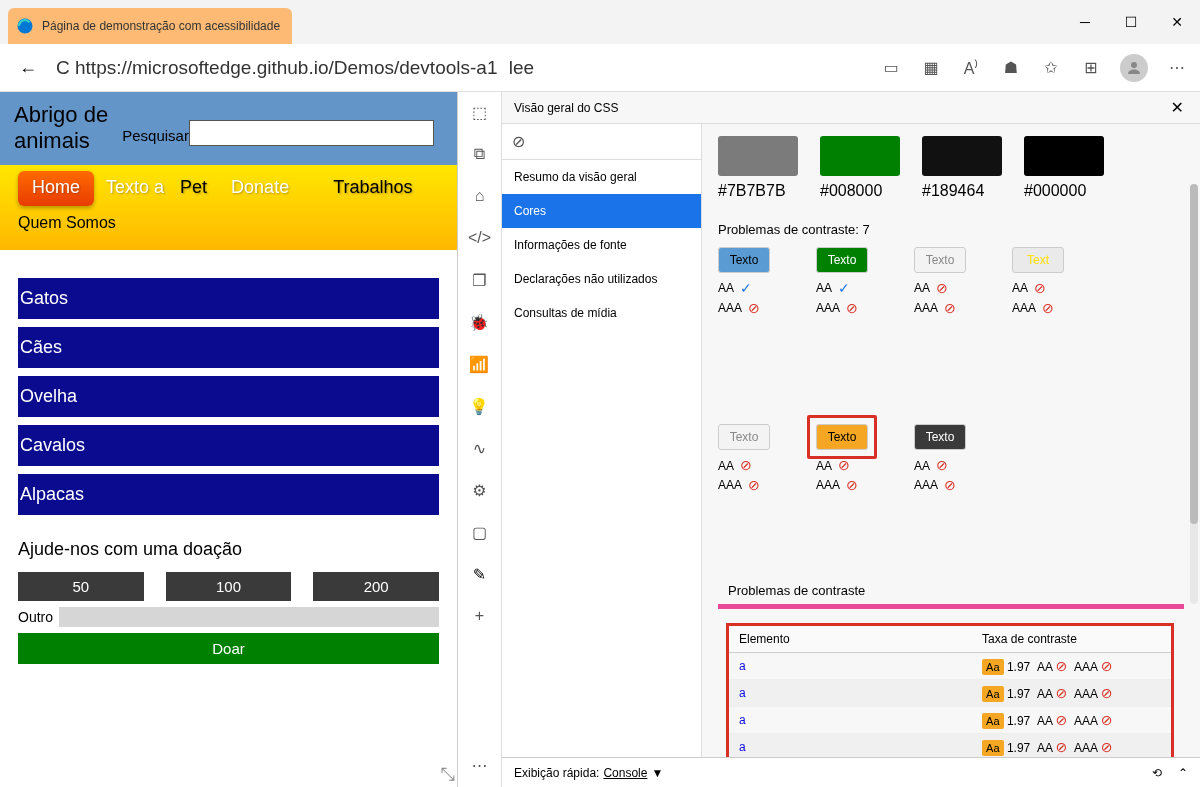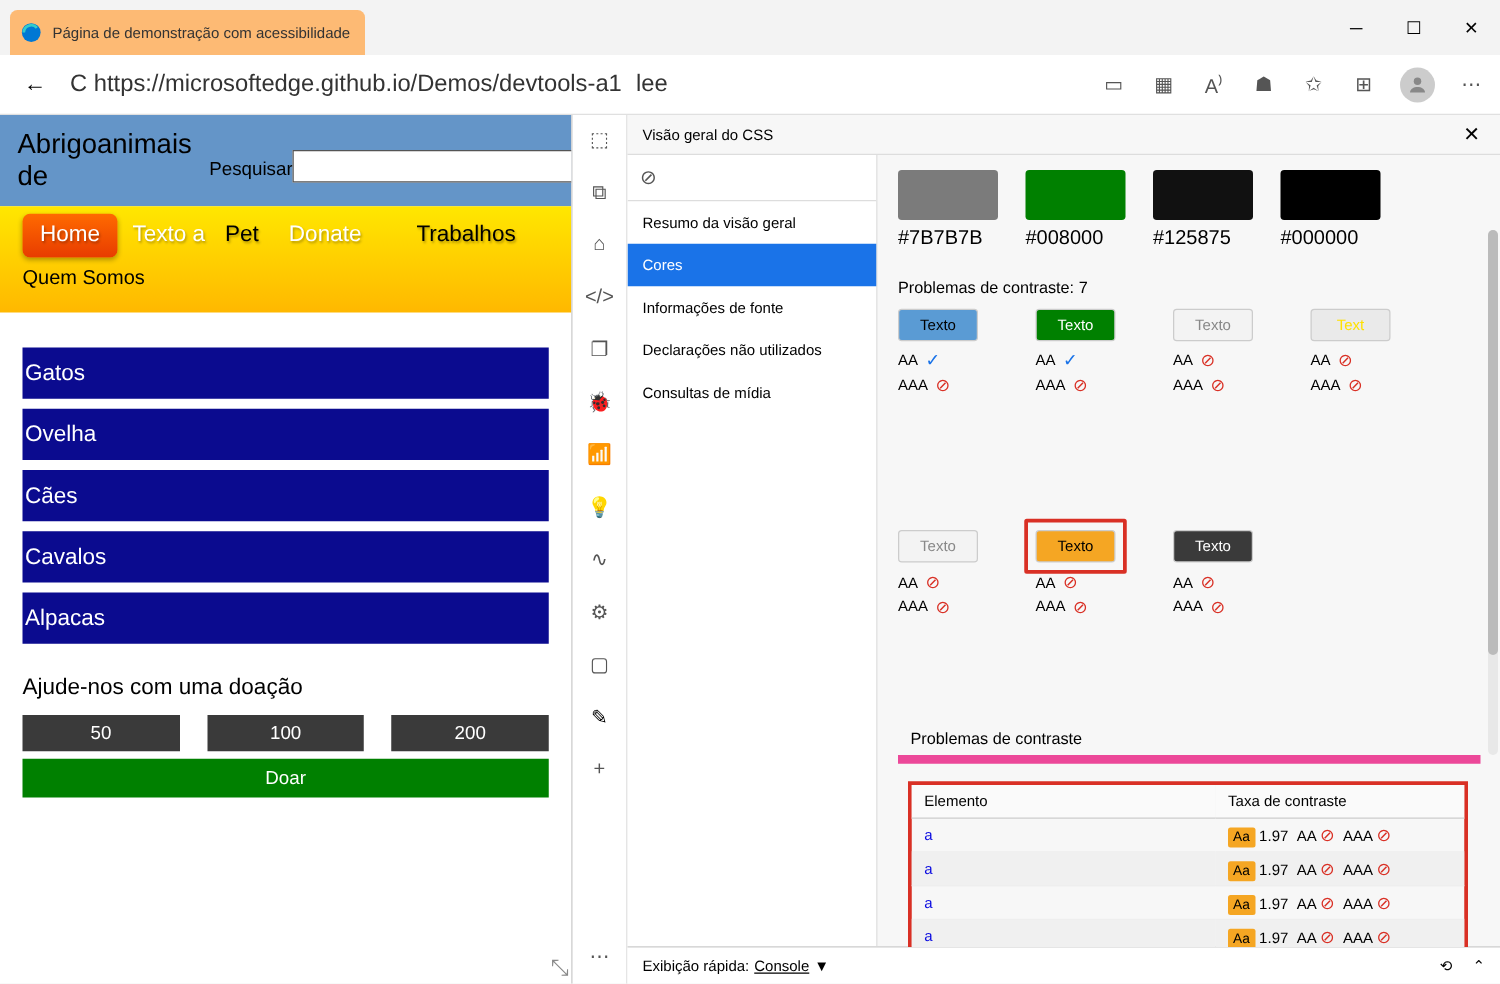--- a/index.html
+++ b/index.html
@@ -65,31 +65,31 @@
 .dt-menu-item { padding: 10px 12px; font-size: 12px; border-bottom: 0; cursor: pointer; }
 .dt-menu-item.sel { background: #1a73e8; color: #fff; }
 .dt-right { flex: 1; padding: 12px 16px 0; overflow-y: auto; position: relative; }
 .swatches { display: flex; gap: 22px; }
 .swatch { display: flex; flex-direction: column; align-items: flex-start; }
 .swatch-box { width: 80px; height: 40px; border-radius: 3px; }
 .swatch-lbl { font-size: 16px; margin-top: 6px; }
 .contrast-h { font-size: 13px; margin-top: 22px; margin-bottom: 10px; }
 .contrast-grid { display: flex; gap: 46px; flex-wrap: wrap; }
 .c-item { display: flex; flex-direction: column; align-items: flex-start; }
-.c-sample { width: 64px; height: 26px; border: 1px solid #ccc; border-radius: 3px; display: flex; align-items: center; justify-content: center; font-size: 12px; }
+.c-sample { width: 52px; height: 26px; border: 1px solid #ccc; border-radius: 3px; display: flex; align-items: center; justify-content: center; font-size: 12px; }
 .c-item.highlight .c-sample-wrap { border: 3px solid #d93025; padding: 6px; border-radius: 2px; margin: -9px; }
 .c-sample-wrap { display: inline-block; }
 .c-ratings { margin-top: 6px; font-size: 12px; line-height: 1.4; }
 .c-row { display: flex; align-items: center; gap: 6px; }
 .prohibit { color: #d93025; font-size: 14px; }
 .check { color: #1a73e8; font-size: 14px; }
 
 
 .ctable-wrap { border: 3px solid #d93025; margin: 14px 10px 10px 8px; }
-.ctable-title { font-size: 13px; padding: 8px 0 6px 10px; border-bottom: 7px solid #ec4899; margin-bottom: 0; }
+.ctable-title { font-size: 13px; padding: 8px 0 6px 10px; border-bottom: 5px solid #ec4899; margin-bottom: 0; }
 .ctable { width: 100%; border-collapse: collapse; font-size: 12px; }
 .ctable th { text-align: left; padding: 6px 10px; font-weight: normal; border-bottom: 1px solid #ccc; background: #fafafa; }
 .ctable td { padding: 5px 10px; border-bottom: 1px solid #eee; }
 .ctable tr:nth-child(even) td { background: #f0f0f0; }
 .el-link { color: #0b0be0; }
 .aa-badge { background: #f5a623; color: #000; padding: 2px 4px; border-radius: 2px; font-size: 11px; }
 
 
 .dt-btm { height: 30px; border-top: 1px solid #ccc; display: flex; align-items: center; padding: 0 12px; font-size: 12px; background: #fff; }
 .dt-btm .chev { margin-left: auto; display: flex; gap: 16px; }
@@ -137,51 +137,55 @@
         </svg>
       </span>
     <span class="url-icon">⋯</span>
   </div>
 </div>
 
 <div class="main">
 
   <div class="page">
     <div class="page-hdr">
-      <div style="display:flex;flex-direction:row">
+      <div style="display:flex;flex-direction:column">
         <span class="page-title">Abrigo de</span>
         <span class="page-title">animais</span>
       </div>
       <div style="display:flex;align-items:center;margin-top:14px">
         <span class="page-search-lbl">Pesquisar</span>
         <input class="page-search-inp" style="">
       </div>
     </div>
     <div class="nav">
       <span class="nav-item home">Home</span>
       <span class="nav-item adopt">Texto a</span>
       <span class="nav-item pet" style="margin-left:-8px">Pet</span>
       <span class="nav-item donate">Donate</span>
       <span class="nav-item jobs">Trabalhos</span>
       <div style="width:100%"></div>
       <span class="nav-about">Quem Somos</span>
     </div>
     <div class="cat-list">
       <div class="cat">Gatos</div>
+      <div class="cat">Cães</div>
       <div class="cat">Ovelha</div>
-      <div class="cat">Cães</div>
       <div class="cat">Cavalos</div>
       <div class="cat">Alpacas</div>
     </div>
     <div class="donate-sec">
       <div class="donate-h">Ajude-nos com uma doação</div>
       <div class="donate-btns">
         <div class="donate-btn">50</div>
         <div class="donate-btn">100</div>
         <div class="donate-btn">200</div>
+      </div>
+      <div class="other-row">
+        <span class="other-lbl">Outro</span>
+        <div class="other-bar"></div>
       </div>
       <div class="doar-btn">Doar</div>
     </div>
     <span class="page-resize">⤡</span>
   </div>
 
   <div class="dt-rail">
     <span class="rail-icon">⬚</span>
     <span class="rail-icon">⧉</span>
     <span class="rail-icon">⌂</span>
@@ -217,21 +221,21 @@
           <div class="swatch">
               <div class="swatch-box" style="background:#7B7B7B"></div>
               <span class="swatch-lbl">#7B7B7B</span>
             </div>
           <div class="swatch">
               <div class="swatch-box" style="background:#008000"></div>
               <span class="swatch-lbl">#008000</span>
             </div>
           <div class="swatch">
               <div class="swatch-box" style="background:#111111"></div>
-              <span class="swatch-lbl">#125875</span>
+              <span class="swatch-lbl">#189464</span>
             </div>
           <div class="swatch">
               <div class="swatch-box" style="background:#000000"></div>
               <span class="swatch-lbl">#000000</span>
             </div>
         </div>
 
         <div class="contrast-h">Problemas de contraste: 7</div>
         <div class="contrast-grid" id="contrast-grid">
             <div class="c-item">

